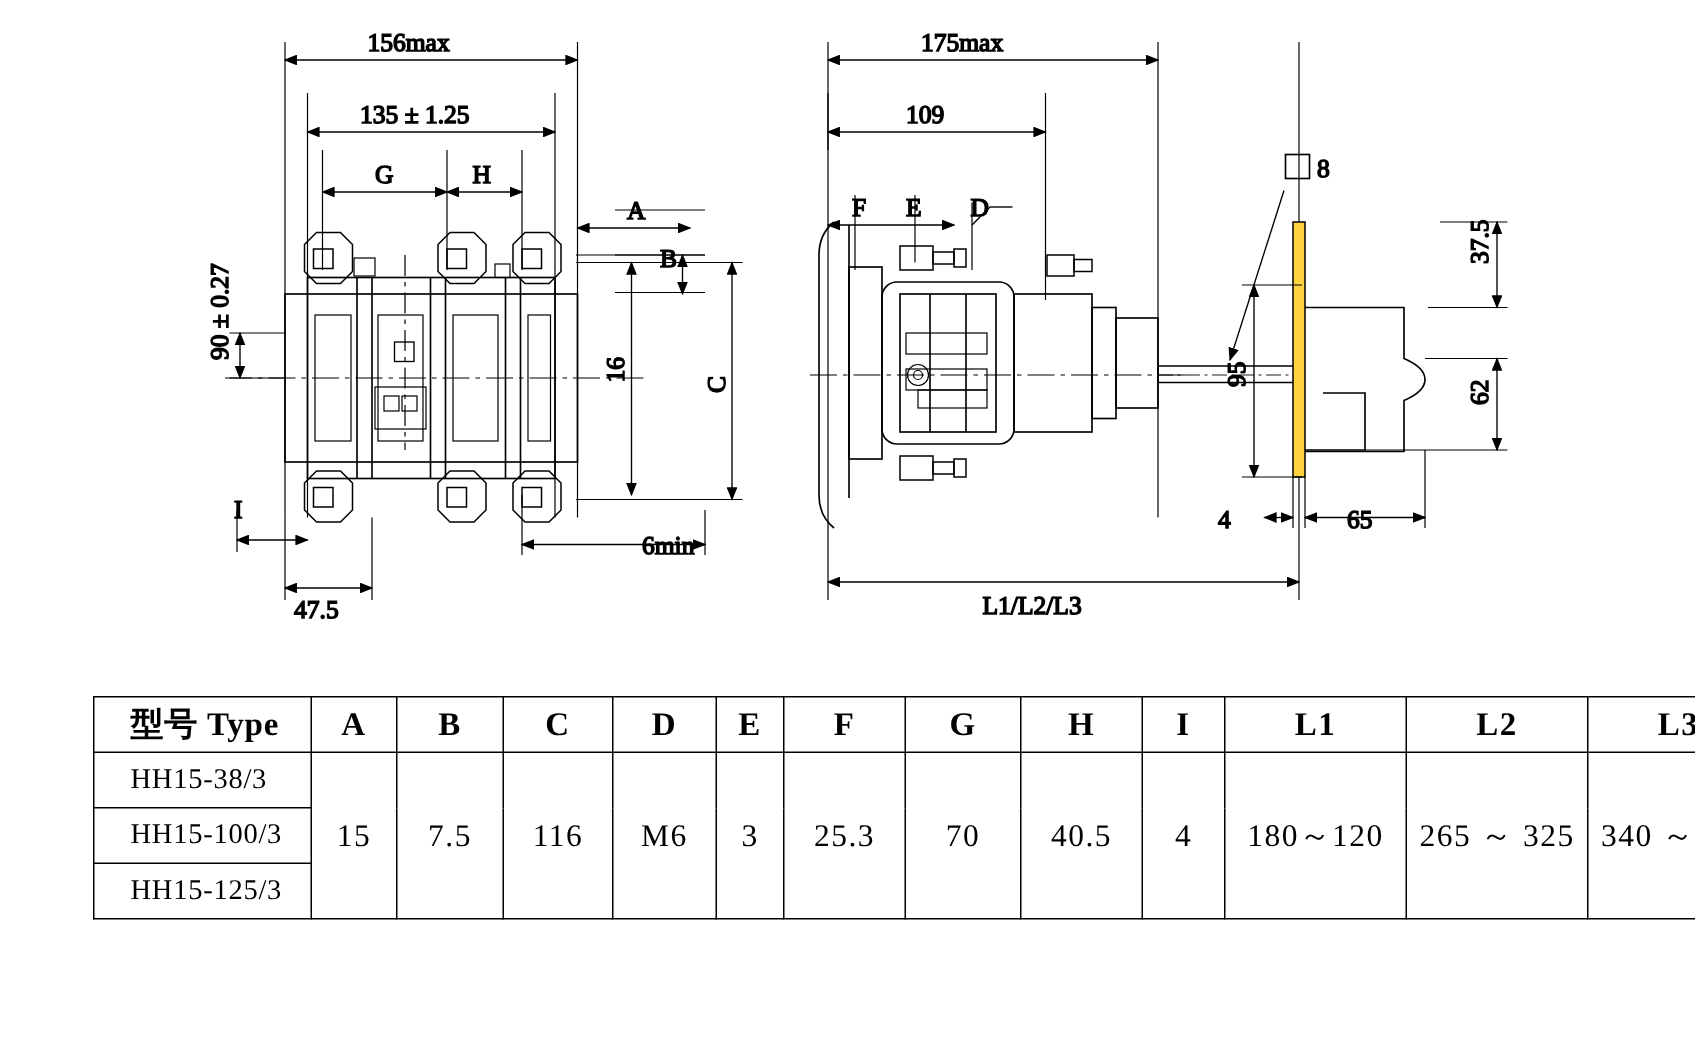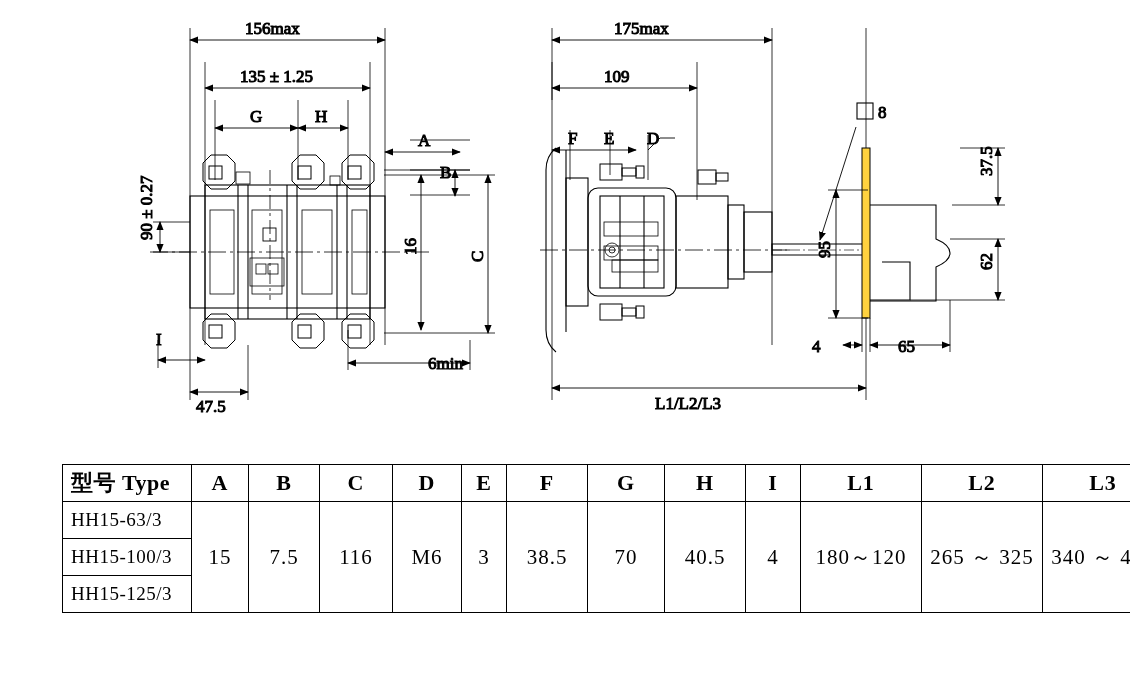--- a/index.html
+++ b/index.html
@@ -46,21 +46,21 @@
     vertical-align: middle;
     font-family: "Liberation Serif", serif;
     font-size: 21px;
     padding: 0;
     height: 36px;
     letter-spacing: 1px;
   }
   table.spec th.type-col, table.spec td.type-col {
     width: 120px;
     text-align: left;
-    padding-left: 8px;
+    padding-left: 24px;
     font-size: 19px;
     letter-spacing: 0.5px;
   }
   table.spec th.c-a, table.spec td.c-a { width: 56px; }
   table.spec th.c-b, table.spec td.c-b { width: 70px; }
   table.spec th.c-c, table.spec td.c-c { width: 72px; }
   table.spec th.c-d, table.spec td.c-d { width: 68px; }
   table.spec th.c-e, table.spec td.c-e { width: 44px; }
   table.spec th.c-f, table.spec td.c-f { width: 80px; }
   table.spec th.c-g, table.spec td.c-g { width: 76px; }
@@ -380,27 +380,27 @@
           <th class="c-g head">G</th>
           <th class="c-h head">H</th>
           <th class="c-i head">I</th>
           <th class="c-l1 head">L1</th>
           <th class="c-l2 head">L2</th>
           <th class="c-l3 head">L3</th>
         </tr>
       </thead>
       <tbody>
         <tr>
-          <td class="type-col">HH15-63/3</td>
+          <td class="type-col">HH15-38/3</td>
           <td class="c-a" rowspan="3">15</td>
           <td class="c-b" rowspan="3">7.5</td>
           <td class="c-c" rowspan="3">116</td>
           <td class="c-d" rowspan="3">M6</td>
           <td class="c-e" rowspan="3">3</td>
-          <td class="c-f" rowspan="3">38.5</td>
+          <td class="c-f" rowspan="3">25.3</td>
           <td class="c-g" rowspan="3">70</td>
           <td class="c-h" rowspan="3">40.5</td>
           <td class="c-i" rowspan="3">4</td>
           <td class="c-l1" rowspan="3">180～120</td>
           <td class="c-l2" rowspan="3">265 ～ 325</td>
           <td class="c-l3" rowspan="3">340 ～ 400</td>
         </tr>
         <tr>
           <td class="type-col">HH15-100/3</td>
         </tr>

